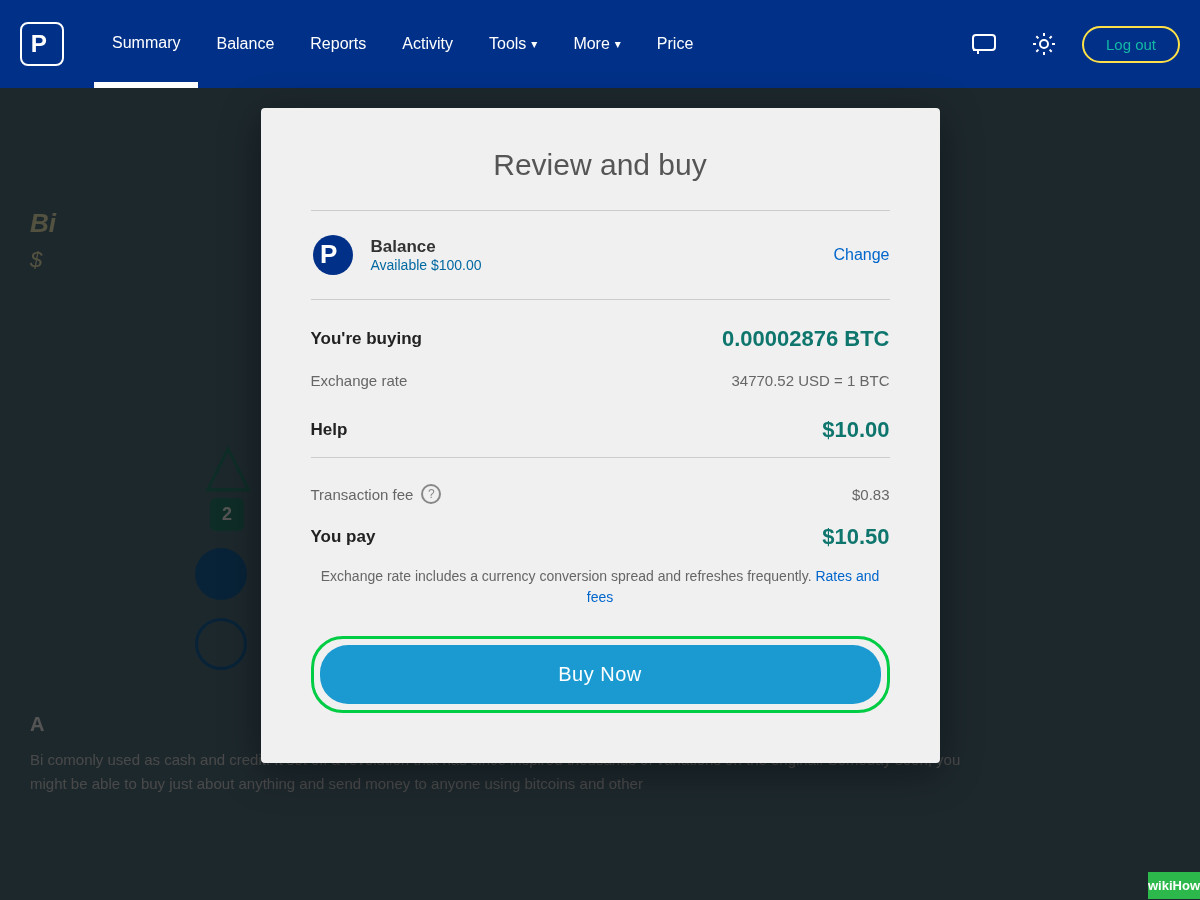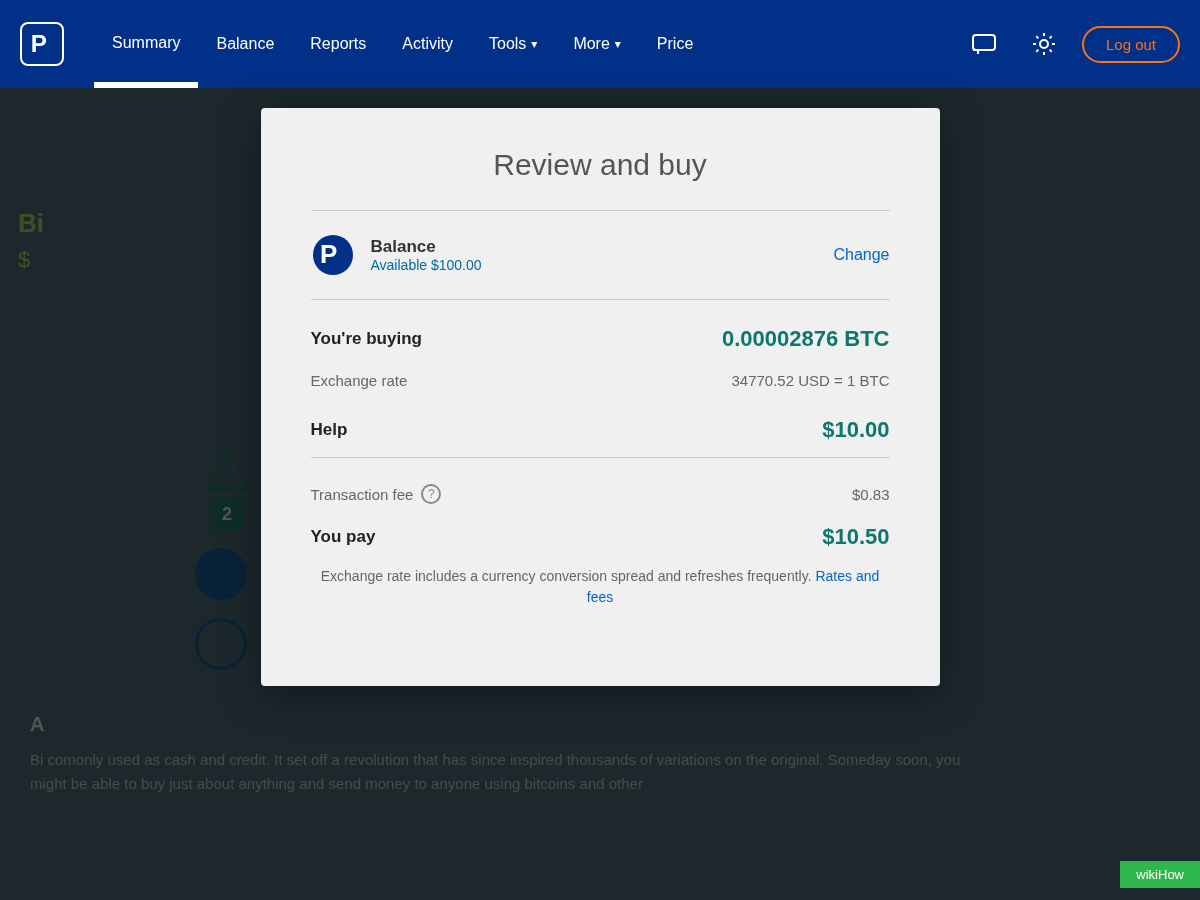--- a/index.html
+++ b/index.html
@@ -70,45 +70,46 @@
       height: 44px;
       display: flex;
       align-items: center;
       justify-content: center;
       cursor: pointer;
       color: #fff;
       font-size: 22px;
       border-radius: 50%;
     }
     .logout-btn {
-      border: 2px solid #f97316;
+      border: 2px solid #fde047;
       border-radius: 24px;
-      color: #f97316;
+      color: #14b8a6;
       padding: 8px 22px;
       font-size: 15px;
       cursor: pointer;
       background: transparent;
       white-space: nowrap;
     }
 
     
     .bg-content {
       position: absolute;
       top: 88px;
       left: 0; right: 0; bottom: 0;
       background: #5a7a8a;
       filter: brightness(0.6);
       z-index: 1;
       padding: 30px;
     }
     .bg-text-block {
       position: absolute;
       top: 120px;
-      left: 18px;
-      color: #bef264;
+      left: 30px;
+      color: #fef9c3;
+      font-style: italic;
     }
     .bg-title { font-size: 26px; font-weight: bold; margin-bottom: 8px; }
     .bg-subtitle { font-size: 22px; }
 
     
     .bg-badge {
       position: absolute;
       top: 410px;
       left: 210px;
       background: #2e8b77;
@@ -162,27 +163,27 @@
     .bg-paragraph-title {
       font-size: 20px;
       font-weight: bold;
       color: #fff;
       margin-bottom: 8px;
     }
 
     
     .wikihow-badge {
       position: absolute;
-      bottom: 12px;
+      bottom: 1px;
       right: 0;
       background: #2db84b;
       color: #fff;
-      padding: 6px 16px;
+      padding: 6px 0;
       font-size: 13px;
-      font-weight: normal;
+      font-weight: bold;
       z-index: 100;
     }
 
     
     .modal-overlay {
       position: absolute;
       top: 88px;
       left: 0; right: 0; bottom: 0;
       background: rgba(0,0,0,0.45);
       z-index: 50;
@@ -428,16 +429,19 @@
     <div class="detail-row bold-row">
       <span class="label">You pay</span>
       <span class="value">$10.50</span>
     </div>
 
     <div class="exchange-note">
       <span>Exchange rate includes a currency conversion spread and refreshes frequently.</span>
       <a href="#">Rates and fees</a>
     </div>
 
+    <div class="buy-now-wrapper">
+      <button class="buy-now-btn">Buy Now</button>
+    </div>
   </div>
 </div>
 
 <div class="wikihow-badge">wikiHow</div>
 
 </body></html>

